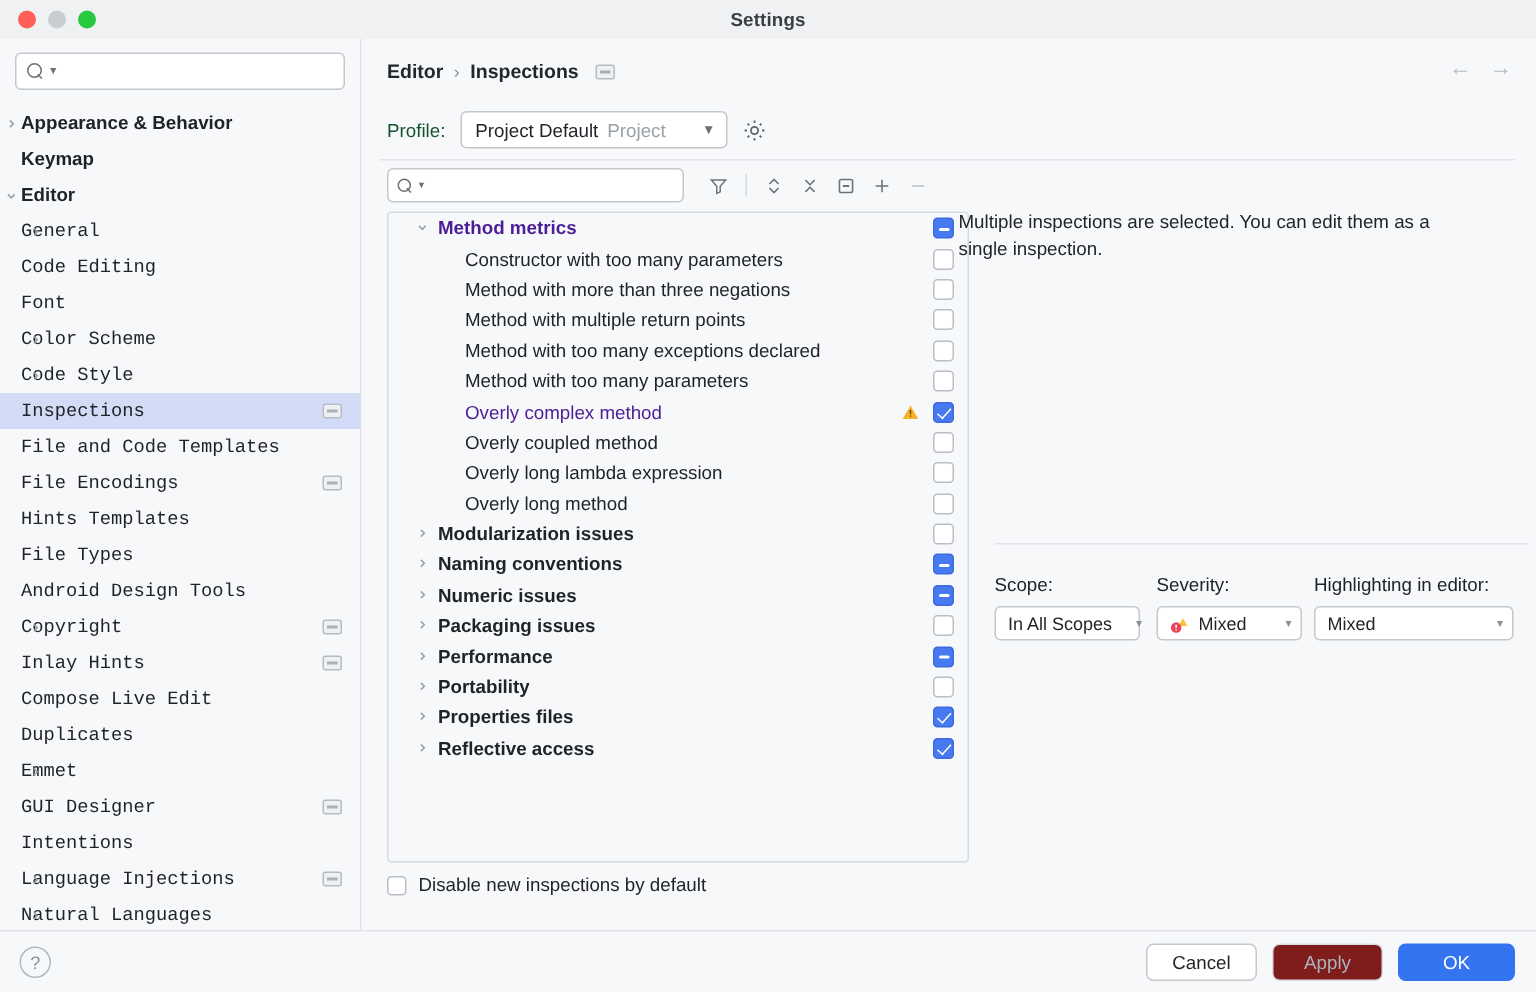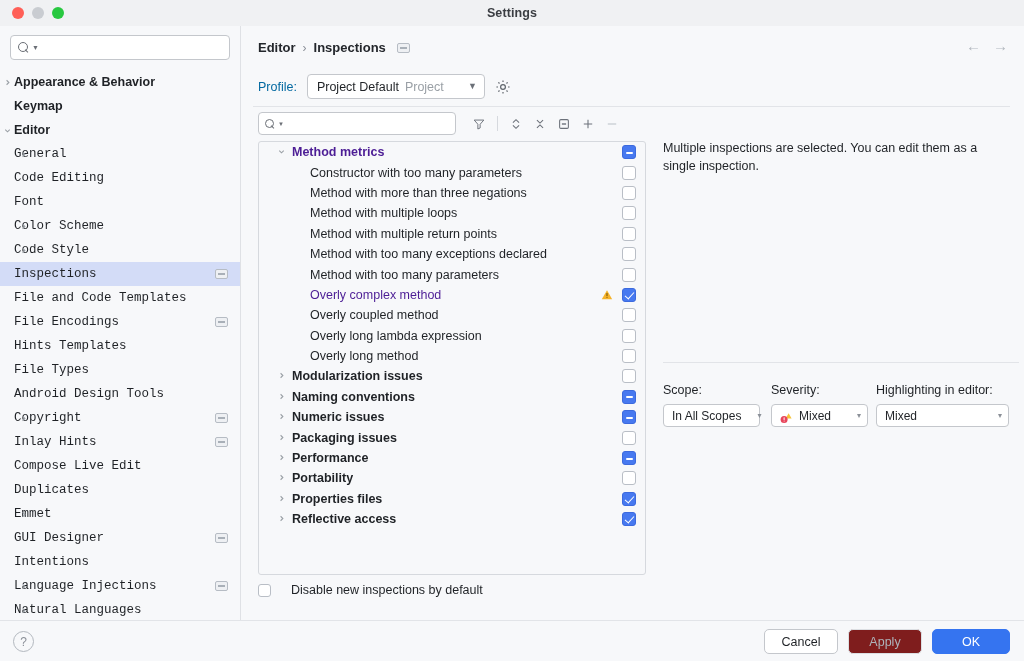--- a/index.html
+++ b/index.html
@@ -87,21 +87,21 @@
     background: #eef0f3; position: relative; margin-left: 4px;
   }
   .crumb-badge::after {
     content: ""; position: absolute; left: 2px; top: 3px; right: 2px; height: 2px; background: #a9b0b8;
   }
 
   .navbtns { position: absolute; right: 16px; top: 12px; display: flex; gap: 12px; }
   .navbtns span { color: #b3b8bf; font-size: 15px; line-height: 1; cursor: default; }
 
   .profile-row { position: absolute; left: 17px; top: 48px; display: flex; align-items: center; gap: 10px; }
-  .profile-row .lbl { font-size: 12.5px; color: #0369a1; }
+  .profile-row .lbl { font-size: 12.5px; color: #14532d; }
   .combo {
     height: 25px; min-width: 178px; background: #ffffff; border: 1px solid #c4c7cc;
     border-radius: 4px; display: flex; align-items: center; padding: 0 7px 0 9px; gap: 6px;
   }
   .combo .v { font-size: 12.5px; color: #1f2226; }
   .combo .sub { font-size: 12.5px; color: #9aa0a6; }
   .combo .dd { margin-left: auto; color: #6b7078; font-size: 9px; line-height: 1; padding-left: 12px; }
   .gear { width: 16px; height: 16px; color: #5f646b; }
 
   .divider-h { position: absolute; left: 12px; right: 14px; top: 80px; height: 1px; background: #e2e4e8; }
@@ -178,21 +178,21 @@
   .opt { display: flex; flex-direction: column; gap: 7px; }
   .opt .olbl { font-size: 12.5px; color: #1f2226; }
   .opt-combo {
     height: 23px; background: #ffffff; border: 1px solid #c4c7cc; border-radius: 4px;
     display: flex; align-items: center; padding: 0 6px 0 8px; gap: 6px;
   }
   .opt-combo .ov { font-size: 12px; color: #1f2226; white-space: nowrap; }
   .opt-combo .odd { margin-left: auto; color: #8b9098; font-size: 8px; padding-left: 10px; }
   .sev-ic { width: 13px; height: 12px; flex: 0 0 auto; }
 
-  .disable-row { position: absolute; left: 258px; top: 583px; display: flex; align-items: center; gap: 20px; }
+  .disable-row { position: absolute; left: 258px; top: 583px; display: flex; align-items: center; gap: 8px; }
   .disable-row .dcb { width: 13px; height: 13px; background: #fff; border: 1px solid #b9bec6; border-radius: 3px; }
   .disable-row .dlbl { font-size: 12.5px; color: #1f2226; }
 
   
   .bottom {
     position: absolute; left: 0; top: 620px; width: 1024px; height: 41px;
     background: #f7f8fa; border-top: 1px solid #e2e4e8;
   }
   .help {
     position: absolute; left: 13px; top: 10px; width: 21px; height: 21px; border-radius: 50%;
@@ -453,24 +453,20 @@
           </div>
           <div class="i-row leaf">
             <span class="ilabel">Constructor with too many parameters</span>
             <span class="cb off"></span>
           </div>
           <div class="i-row leaf">
             <span class="ilabel">Method with more than three negations</span>
             <span class="cb off"></span>
           </div>
           <div class="i-row leaf">
-            <span class="ilabel">Method with multiple loops</span>
-            <span class="cb off"></span>
-          </div>
-          <div class="i-row leaf">
             <span class="ilabel">Method with multiple return points</span>
             <span class="cb off"></span>
           </div>
           <div class="i-row leaf">
             <span class="ilabel">Method with too many exceptions declared</span>
             <span class="cb off"></span>
           </div>
           <div class="i-row leaf">
             <span class="ilabel">Method with too many parameters</span>
             <span class="cb off"></span>
@@ -548,21 +544,21 @@
           <div class="i-row group">
             <span class="iarrow"><svg width="9" height="9" viewBox="0 0 10 10" fill="none" stroke="#9aa0a6" stroke-width="1.2">
                 <path d="M4 2.5L6.5 5 4 7.5"></path>
               </svg></span>
             <span class="ilabel">Reflective access</span>
             <span class="cb on"></span>
           </div>
         </div>
     </div>
 
-    <div class="detail" style="left:422px; top:114px;">
+    <div class="detail" style="left:398px; top:114px;">
       <div class="detail-text">Multiple inspections are selected. You can edit them as a single inspection.</div>
     </div>
     <div class="detail-divider" style="left:422px; top:336px;"></div>
 
     <div class="opt-row" style="left:422px; top:357px;">
       <div class="opt" style="width:108px;">
         <span class="olbl">Scope:</span>
         <div class="opt-combo" style="width:97px;">
           <span class="ov">In All Scopes</span>
           <span class="odd">▾</span>

